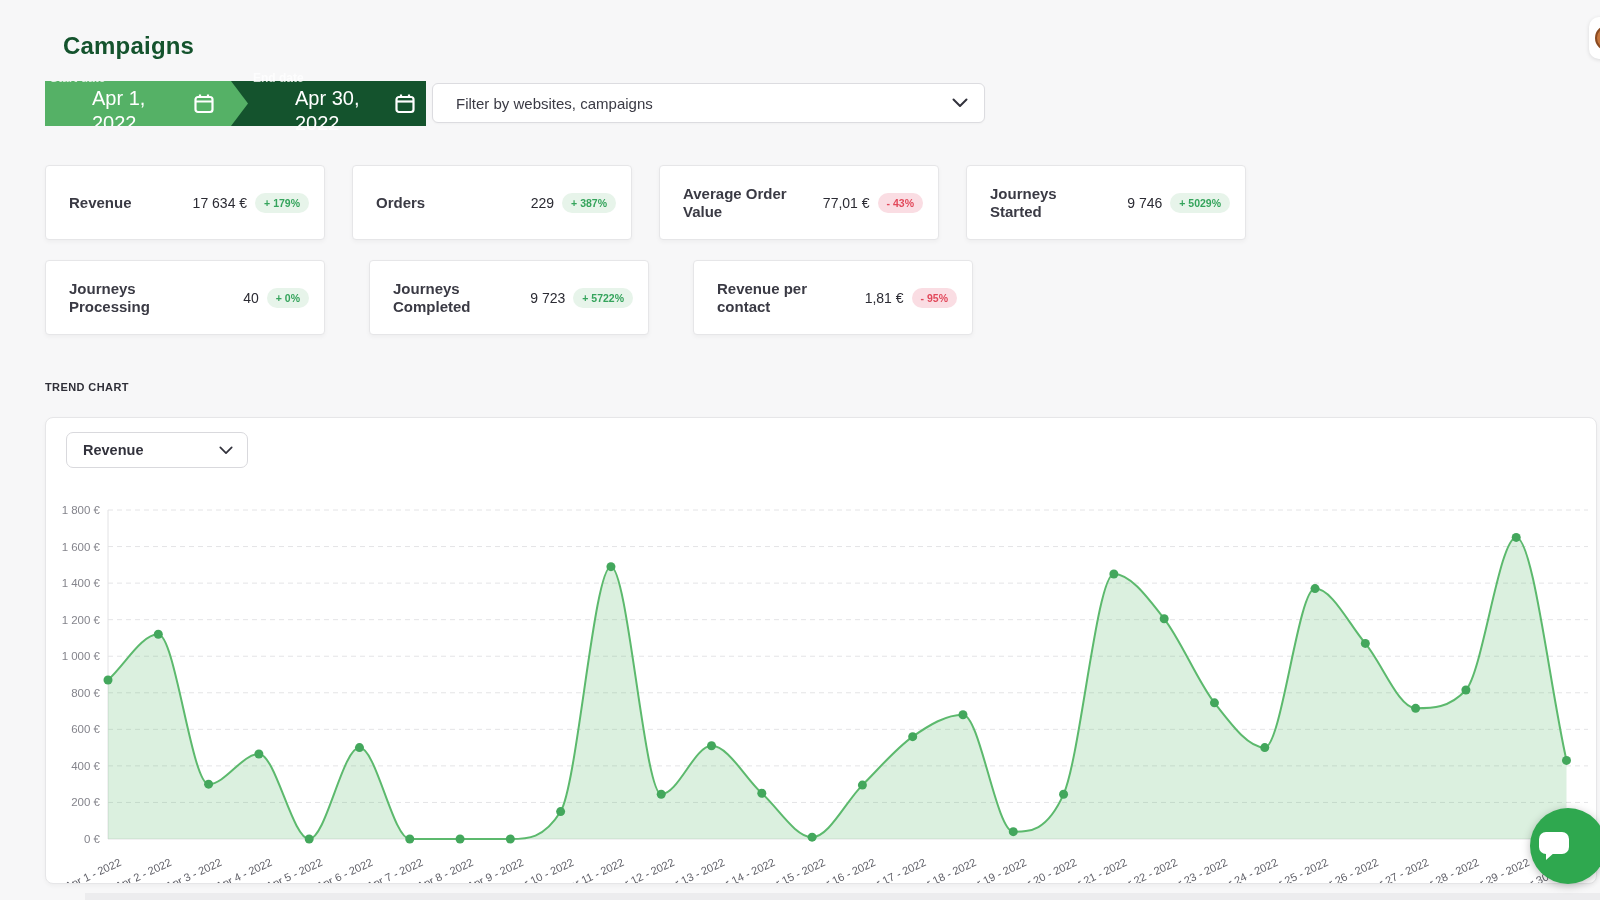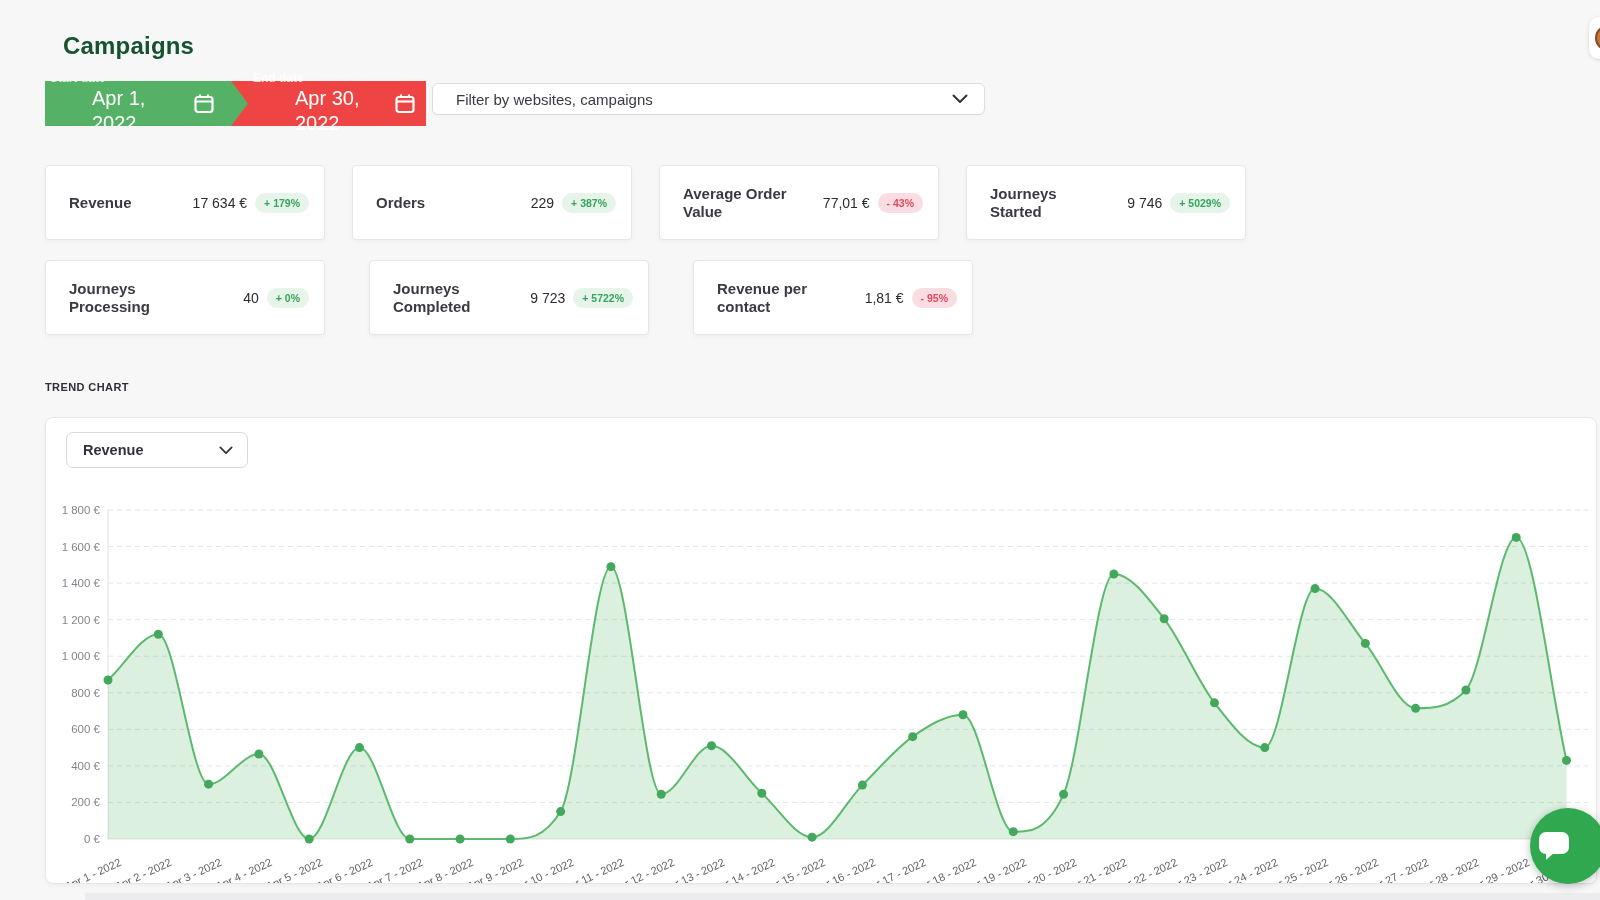--- a/index.html
+++ b/index.html
@@ -20,21 +20,21 @@
   .date-block.start { left:0; width:203px; z-index:2;
     clip-path:polygon(0 0, calc(100% - 17px) 0, 100% 50%, calc(100% - 17px) 100%, 0 100%);
     padding:0 30px 0 5px; }
   .date-block.end { left:186px; width:195px; z-index:1; padding:0 10px 0 22px; }
   .date-texts { flex:1; }
   .date-label { font-size:12px; font-weight:700; color:rgba(255,255,255,.78); line-height:1.25; }
   .date-value { font-size:20px; font-weight:400; color:#fff; line-height:1.25;margin-left:42px; }
   .cal-icon { width:22px; height:22px; flex:0 0 auto; }
   
   .filter-box {
-    position:absolute; left:432px; top:83px; width:553px; height:32px;
+    position:absolute; left:432px; top:83px; width:553px; height:40px;
     background:#fff; border:1px solid #dcdce0; border-radius:6px;
     display:flex; align-items:center; padding:0 16px 0 23px;
     box-shadow:0 1px 2px rgba(0,0,0,.03);
   }
   .filter-text { flex:1; font-size:15px; color:#3a3a44; }
   .chev { width:16px; height:10px; }
   
   .kpi-row { position:absolute; left:45px; display:flex; gap:27px; }
   .kpi-row.r1 { top:165px; } .kpi-row.r2 { top:260px;gap:44px; }
   .kpi-card {
@@ -81,21 +81,21 @@
     display:flex; align-items:center; justify-content:center; cursor:pointer;
   }
   .bottom-strip { position:absolute; left:85px; top:893px; width:1515px; height:7px; background:#ececee; }
 </style>
 </head>
 <body>
 
 <div class="page-title">Campaigns</div>
 
 <div class="date-range">
-  <div class="date-block end" style="background: #ef4444;">
+  <div class="date-block end" style="background: #14532d;">
     <div class="date-texts">
       <div class="date-label">End date</div>
       <div class="date-value">Apr 30, 2022</div>
     </div>
     <svg class="cal-icon" viewBox="0 0 22 22" fill="none">
       <rect x="2.5" y="4" width="17" height="15" rx="2.5" stroke="#fff" stroke-width="2.2"></rect>
       <line x1="2.5" y1="8.5" x2="19.5" y2="8.5" stroke="#fff" stroke-width="2.2"></line>
       <line x1="7" y1="1.5" x2="7" y2="5" stroke="#fff" stroke-width="2.2"></line>
       <line x1="15" y1="1.5" x2="15" y2="5" stroke="#fff" stroke-width="2.2"></line>
     </svg>

